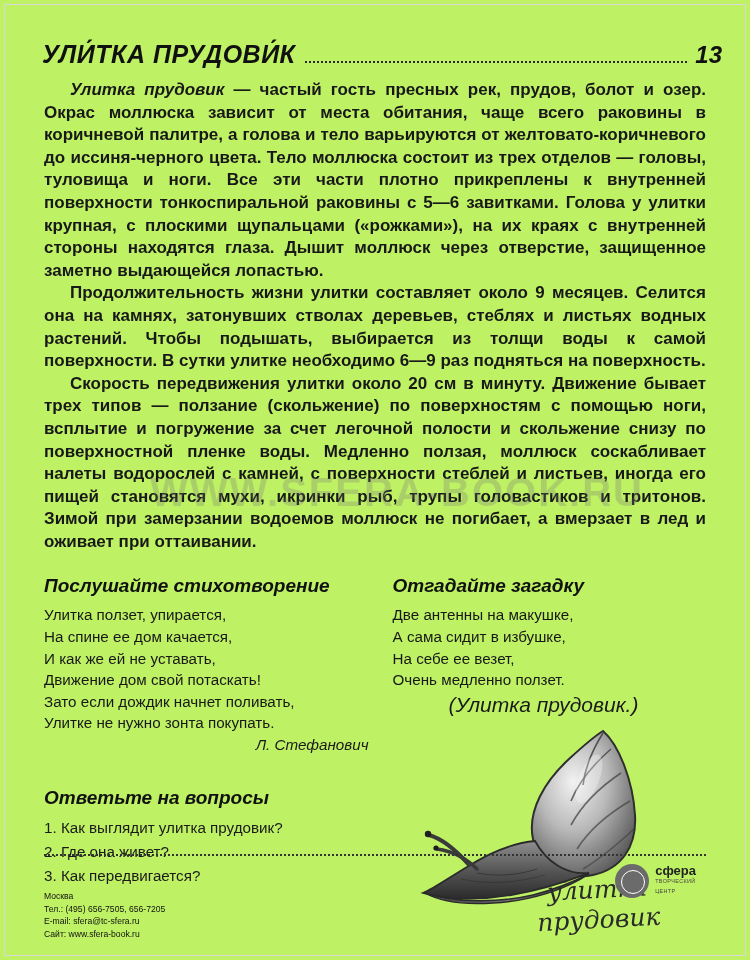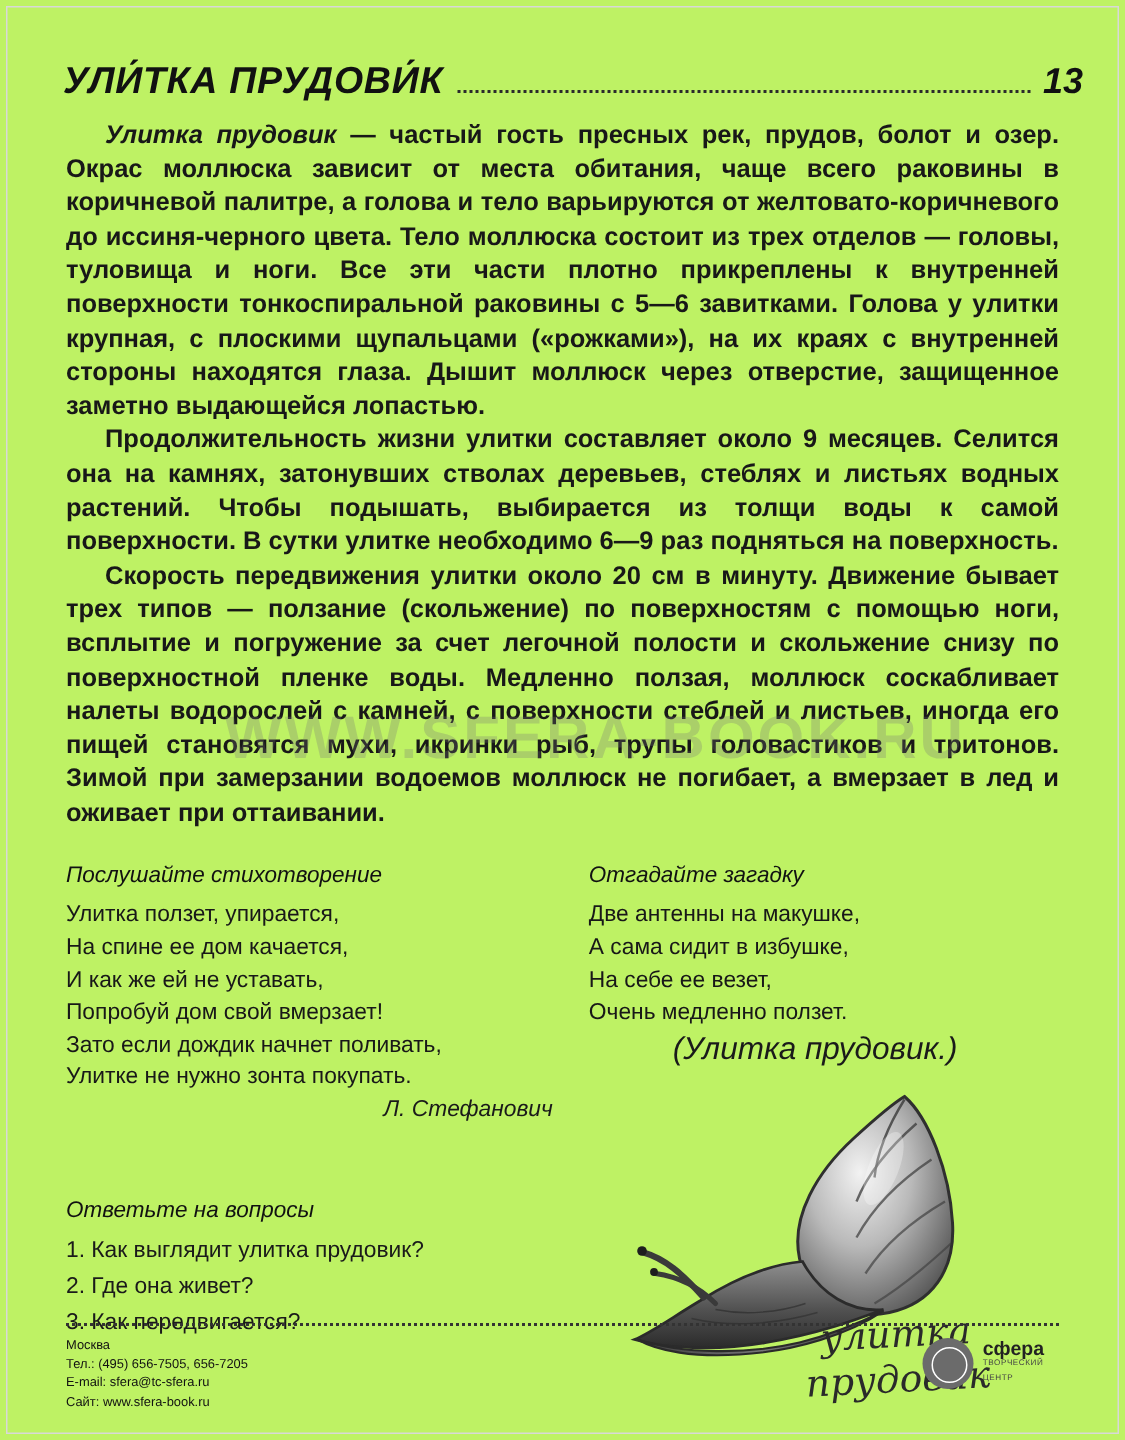--- a/index.html
+++ b/index.html
@@ -80,22 +80,22 @@
   .lower {
     display: flex;
     margin: 22px 22px 0 22px;
     gap: 18px;
   }
   .col-left { width: 348px; }
   .col-right { width: 330px; position: relative; }
 
   .sec-head {
     font-style: italic;
-    font-weight: normal;
-    font-size: 15px;
+    font-weight: bold;
+    font-size: 19px;
     margin-bottom: 7px;
     color: #111;
   }
   .verse {
     font-size: 15.2px;
     line-height: 21.6px;
     color: #181818;
   }
   .verse div { white-space: nowrap; }
   .attrib {
@@ -106,21 +106,21 @@
     padding-right: 6px;
   }
   .riddle-answer {
     font-style: italic;
     font-size: 21px;
     margin-top: 2px;
     padding-left: 56px;
   }
 
   .questions {
-    margin-top: 50px;
+    margin-top: 34px;
   }
   .questions .q {
     font-size: 15.2px;
     line-height: 24px;
   }
 
   
   .snail-wrap {
     position: absolute;
     left: 14px;
@@ -173,20 +173,21 @@
     font-size: 8.6px;
     line-height: 12.4px;
     color: #111;
   }
   .footer-col1 .b { font-weight: bold; }
   .footer-col2 {
     width: 240px;
     font-size: 8.6px;
     line-height: 12.4px;
     color: #111;
+    margin-top: 28px;
   }
   .footer-logo {
     margin-left: auto;
     display: flex;
     align-items: center;
     gap: 6px;
     padding-right: 10px;
     padding-top: 2px;
   }
   .logo-circle {
@@ -252,21 +253,21 @@
     </div>
 
     <div class="lower">
 
       <div class="col-left">
         <div class="sec-head">Послушайте стихотворение</div>
         <div class="verse">
           <div>Улитка ползет, упирается,</div>
           <div>На спине ее дом качается,</div>
           <div>И как же ей не уставать,</div>
-          <div>Попробуй дом свой вмерзает!</div>
+          <div>Движение дом свой потаскать!</div>
           <div>Зато если дождик начнет поливать,</div>
           <div>Улитке не нужно зонта покупать.</div>
         </div>
         <div class="attrib">Л. Стефанович</div>
 
         <div class="questions">
           <div class="sec-head">Ответьте на вопросы</div>
           <div class="q">1. Как выглядит улитка прудовик?</div>
           <div class="q">2. Где она живет?</div>
           <div class="q">3. Как передвигается?</div>

